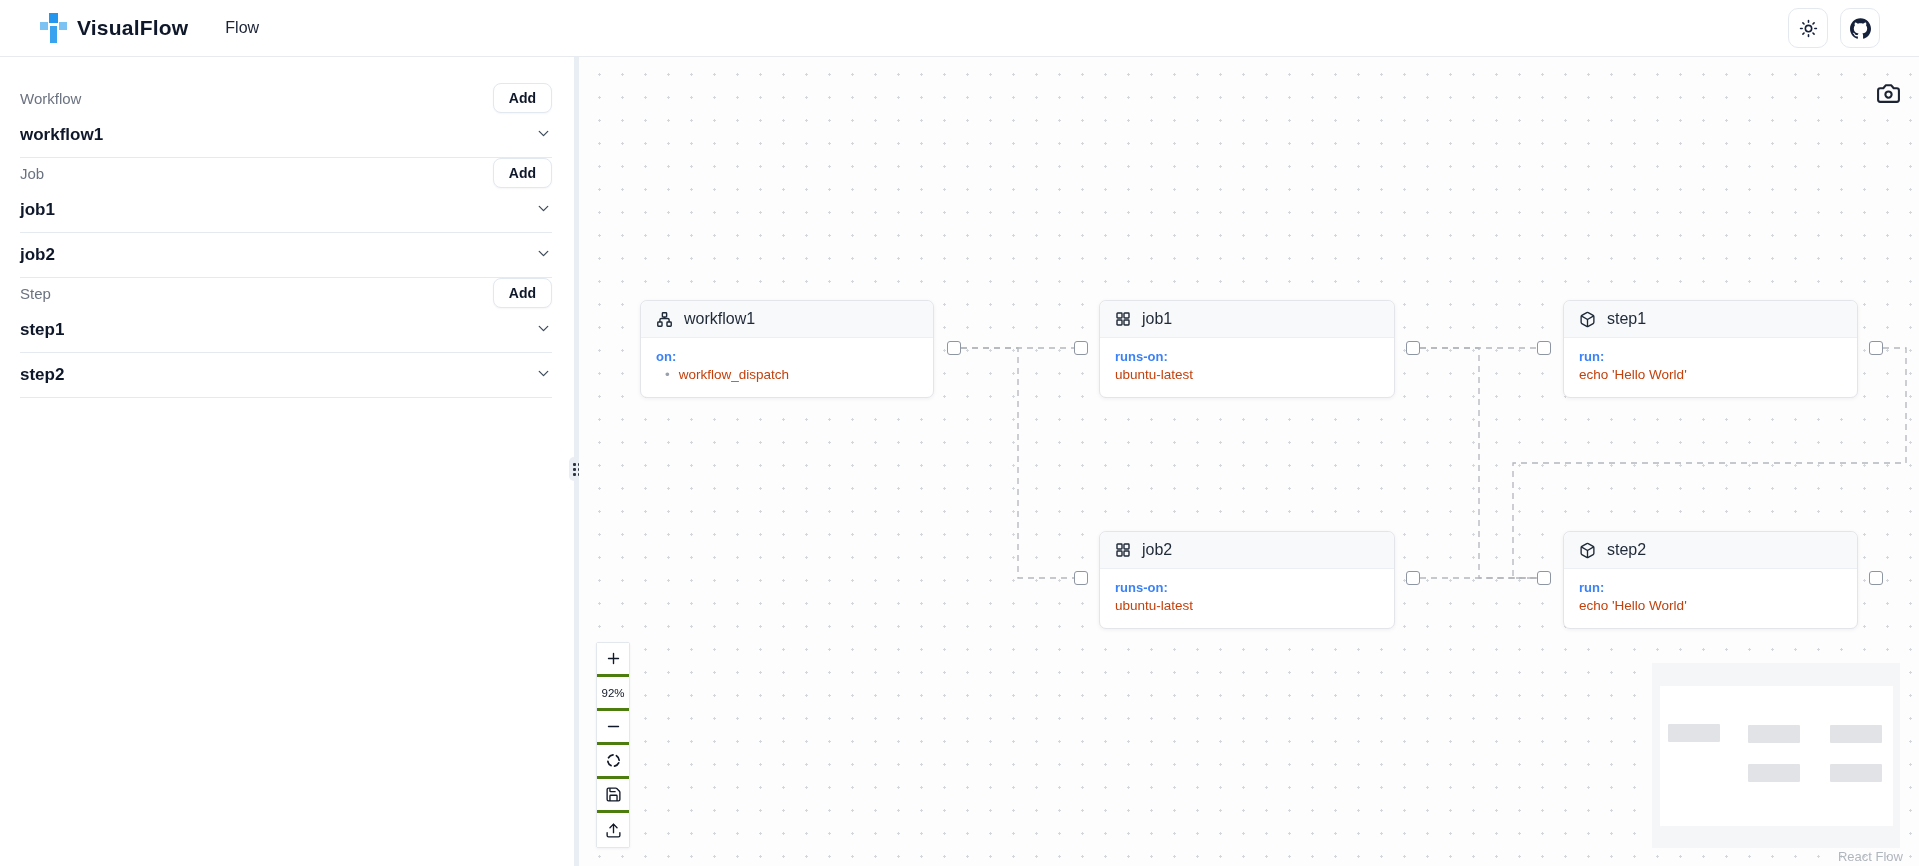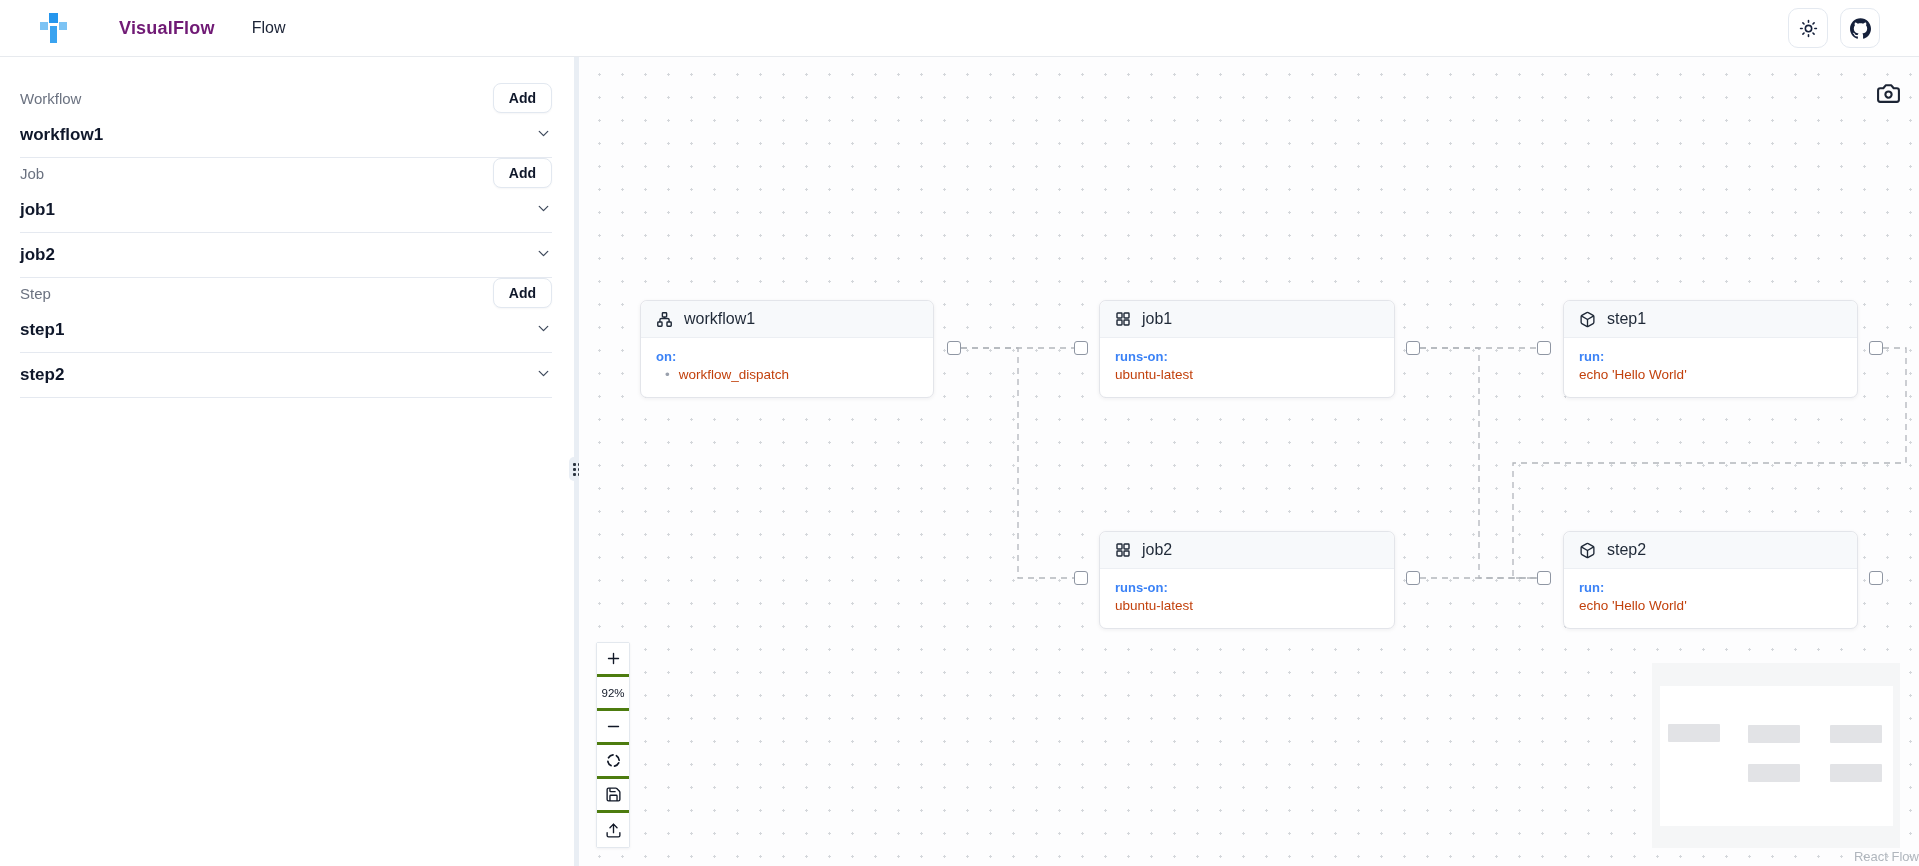--- a/index.html
+++ b/index.html
@@ -3,21 +3,21 @@
 <meta charset="utf-8">
 <style>
   * { margin:0; padding:0; box-sizing:border-box; }
   html,body { width:1919px; height:866px; overflow:hidden; background:#fff;
     font-family:"Liberation Sans","DejaVu Sans",sans-serif; color:#111827; }
 
   
   .nav { height:57px; display:flex; align-items:center; padding:0 39px 0 40px;
          border-bottom:1px solid #e7eaee; background:#fff; }
   .brand { display:flex; align-items:center; gap:10px; }
-  .brand-title { font-size:18px; font-weight:700; color:#701a75; letter-spacing:.2px;margin-left:42px; }
+  .brand-title { font-size:21px; font-weight:700; color:#0f172a; letter-spacing:.2px; }
   .menu-item { margin-left:37px; font-size:16px; color:#1b2336; cursor:pointer; }
   .nav-right { margin-left:auto; display:flex; gap:12px; }
   .icon-btn { width:40px; height:40px; border:1px solid #e4e9f0; border-radius:10px;
               background:#fff; display:flex; align-items:center; justify-content:center;
               color:#16213b; cursor:pointer; }
 
   
   .main { display:flex; height:809px; }
   .sidebar { width:574px; padding:26px 22px 0 20px; background:#fff; }
   .sec-head { display:flex; align-items:center; justify-content:space-between; height:30px; }
@@ -68,21 +68,21 @@
               background:#fff; border:none; border-bottom:3px solid #4d7c0f; color:#111827;
               cursor:pointer; font-size:17px; }
   .ctrl-btn:last-child { border-bottom:none; }
   .zoom-label { font-size:11.5px; color:#111827; }
 
   
   .minimap { position:absolute; right:19px; bottom:18px; width:248px; height:185px;
              background:#f5f6f7; }
   .mini-viewport { position:absolute; left:8px; top:23px; width:233px; height:140px; background:#fff; }
   .mini-node { position:absolute; width:52px; height:18px; background:#e2e3e6; border-radius:1px; }
-  .attribution { position:absolute; right:0; bottom:2px; font-size:13px; color:#b0b6bd; }
+  .attribution { position:absolute; right:16px; bottom:2px; font-size:13px; color:#b0b6bd; }
 
   .camera-btn { position:absolute; right:16px; top:21px; width:30px; height:30px;
                 background:transparent; border:none; color:#1c2434;
                 display:flex; align-items:center; justify-content:center; cursor:pointer; }
 </style>
 </head>
 <body>
 
 <div class="nav">
   <div class="brand">

